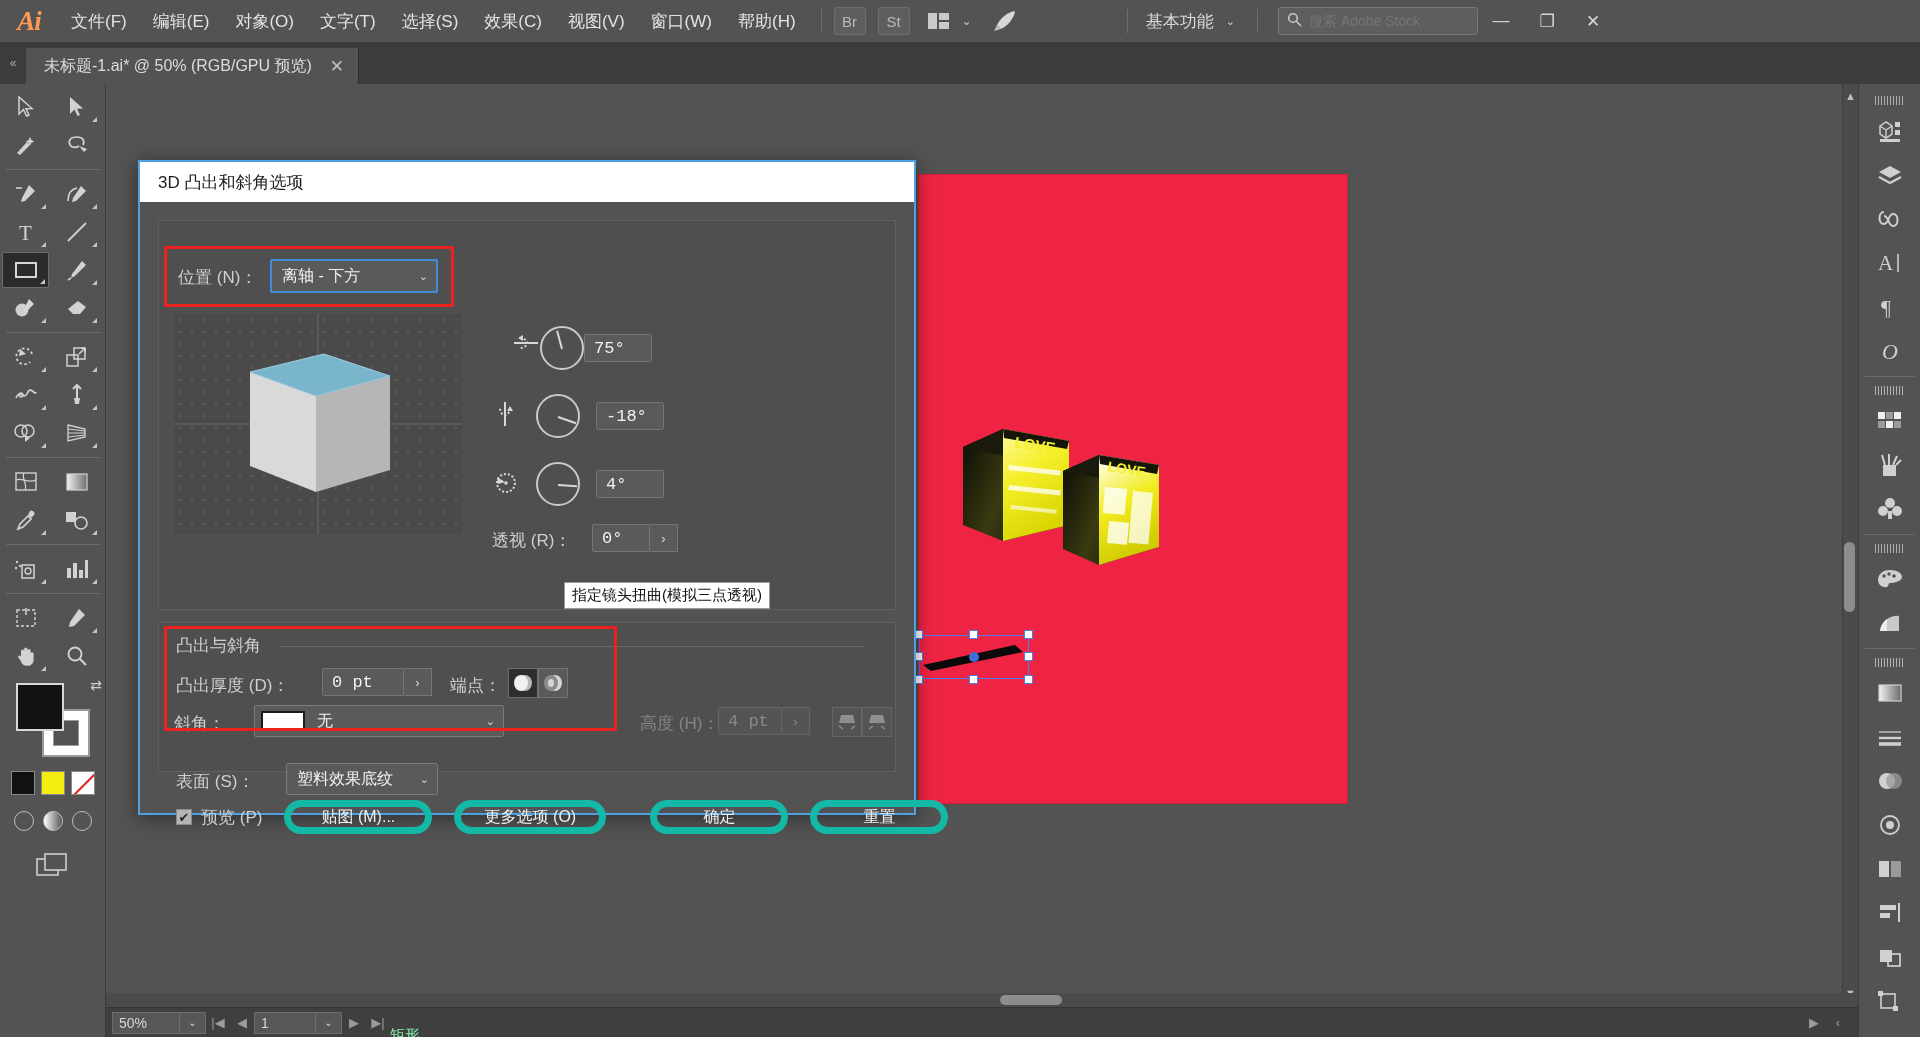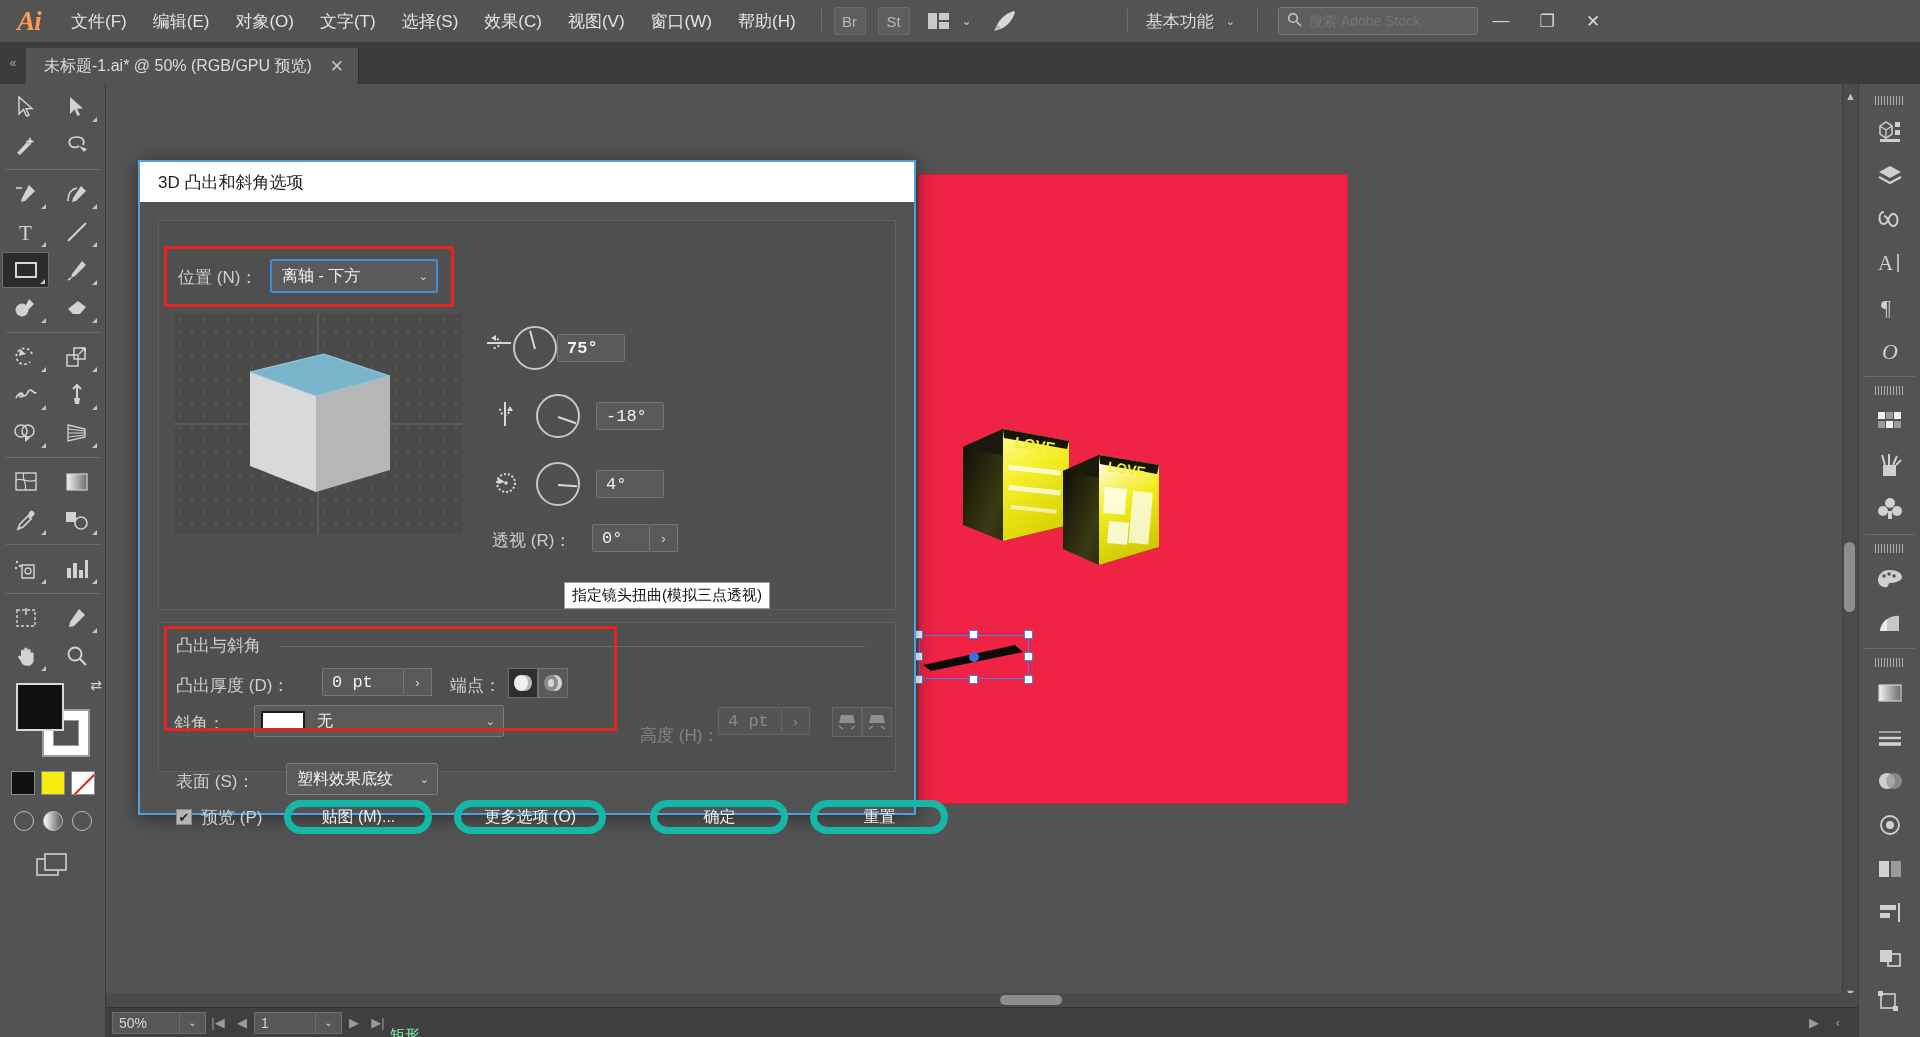--- a/index.html
+++ b/index.html
@@ -817,21 +817,21 @@
           <line x1="0" y1="110" x2="288" y2="110" stroke="#6a6a6a" stroke-width="1"></line>
           <g>
             <path d="M76 58 L150 40 L216 62 L142 82 Z" fill="#79b6cc"></path>
             <path d="M76 58 L142 82 L142 178 L76 152 Z" fill="#d9d9d9"></path>
             <path d="M142 82 L216 62 L216 156 L142 178 Z" fill="#b6b6b6"></path>
             <path d="M76 58 L150 40 L216 62 L142 82 Z" fill="none" stroke="#9fcade" stroke-width="1"></path>
           </g>
         </svg>
       </div>
 
-      <div style="position:absolute; left:345px; top:124px; display:flex; align-items:center; gap:0;font-weight:bold;">
+      <div style="position:absolute; left:372px; top:124px; display:flex; align-items:center; gap:0;">
         <span>
           <svg width="28" height="28" viewBox="0 0 28 28">
             <path d="M8 6 a7 5 0 1 1 0 10" fill="none" stroke="#d8d8d8" stroke-width="2" stroke-dasharray="2 2"></path>
             <path d="M11 3 L6 6 L11 9 Z" fill="#d8d8d8"></path>
             <line x1="2" y1="11" x2="26" y2="11" stroke="#d8d8d8" stroke-width="2"></line>
           </svg>
         </span>
         <span class="dial">
           <span class="hand" style="width:19px; transform: rotate(-105deg);"></span>
         </span>
@@ -897,21 +897,21 @@
 
       <div class="lbl" style="position:absolute; left:34px; top:510px;">斜角：</div>
       <div class="select" style="position:absolute; left:114px; top:503px; width:250px; height:32px; padding-left:6px;">
         <span style="display:flex; align-items:center; gap:12px;">
           <span style="width:44px;height:20px;background:#ffffff;border:2px solid #1a1a1a;display:inline-block;"></span>
           <span>无</span>
         </span>
         <span class="cv">⌄</span>
       </div>
 
-      <div class="lbl dim" style="position:absolute; left:500px; top:522px;">高度 (H)：</div>
+      <div class="lbl dim" style="position:absolute; left:500px; top:510px;">高度 (H)：</div>
       <div class="numfield dim" style="position:absolute; left:578px; top:505px; width:64px;">4 pt</div>
       <div class="stepper-btn dim" style="position:absolute; left:642px; top:505px;">›</div>
       <div class="cap-btn" style="position:absolute; left:692px; top:505px; background:#545454; border-color:#656565;">
         <svg width="22" height="18" viewBox="0 0 22 18">
             <path d="M5 2 L17 2 L19 10 L3 10 Z" fill="#8f8f8f"></path>
             <path d="M3 13 L7 16 M19 13 L15 16" stroke="#8f8f8f" stroke-width="1.5" fill="none"></path>
           </svg>
       </div>
       <div class="cap-btn" style="position:absolute; left:722px; top:505px; background:#545454; border-color:#656565;">
         <svg width="22" height="18" viewBox="0 0 22 18">

